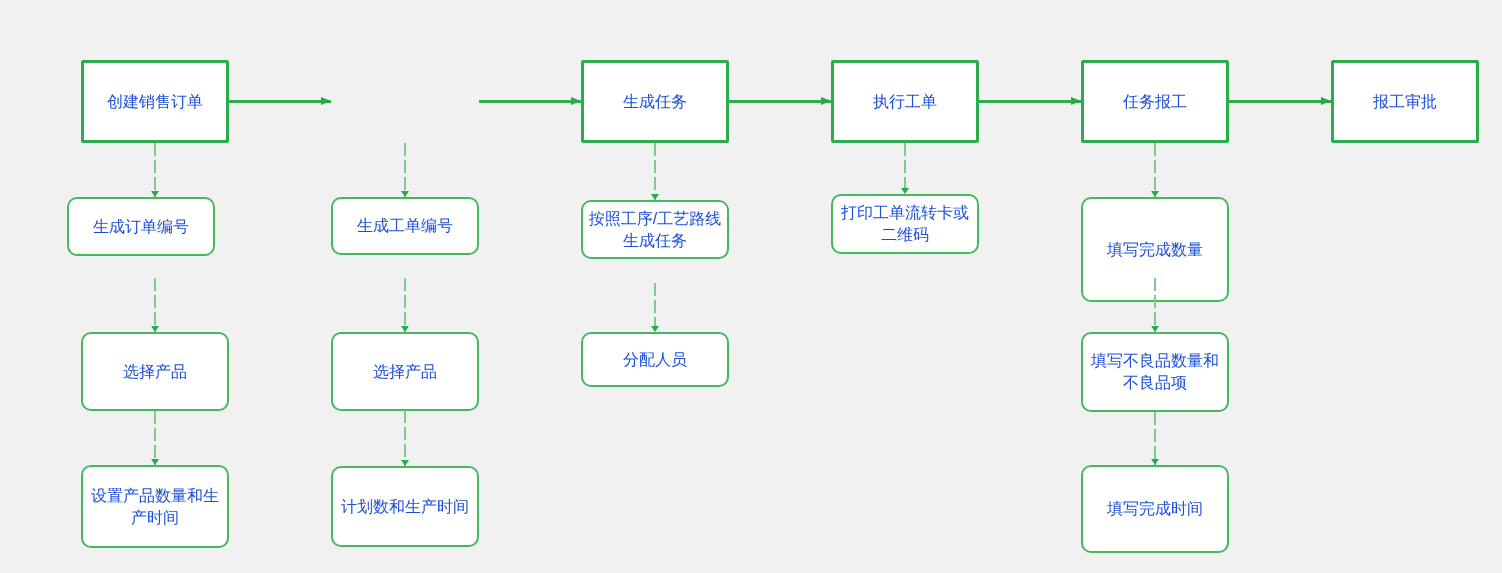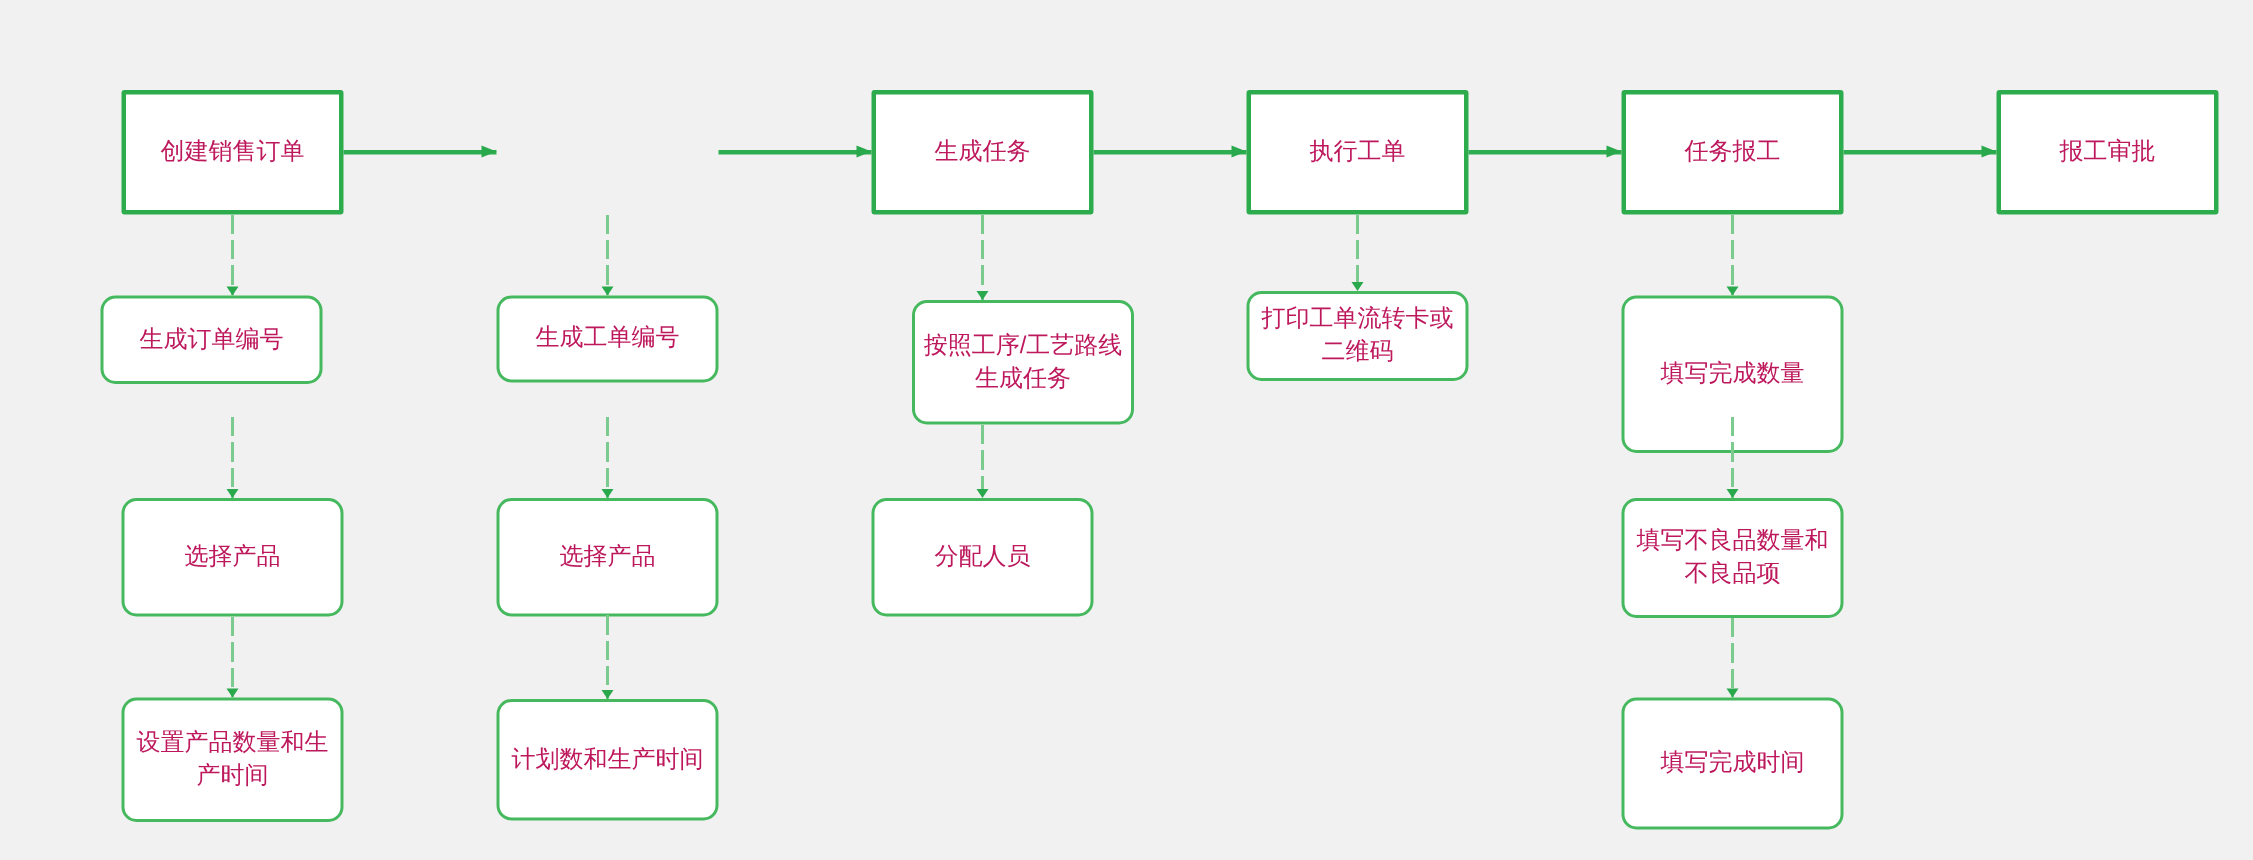--- a/index.html
+++ b/index.html
@@ -19,21 +19,21 @@
     position: absolute;
     box-sizing: border-box;
     width: 148px;
     background: #ffffff;
     display: flex;
     align-items: center;
     justify-content: center;
     text-align: center;
     font-size: 16px;
     line-height: 22px;
-    color: #be185d;
+    color: #1d4ed8;
     padding: 0 5px;
   }
   .top-node {
     top: 60px;
     height: 83px;
     border: 3px solid #2dac4d;
     border-radius: 2px;
   }
   .sub-node {
     border: 2px solid #46b95f;
@@ -98,22 +98,22 @@
   <div class="v-line" style="left:154px; top:278px; height:54px"></div>
   <div class="v-line" style="left:154px; top:411px; height:54px"></div>
 
   <div class="node sub-node" style="left:331px; top:197px; height:58px">生成工单编号</div>
   <div class="node sub-node" style="left:331px; top:332px; height:79px">选择产品</div>
   <div class="node sub-node" style="left:331px; top:466px; height:81px">计划数和生产时间</div>
   <div class="v-line" style="left:404px; top:143px; height:54px"></div>
   <div class="v-line" style="left:404px; top:278px; height:54px"></div>
   <div class="v-line" style="left:404px; top:410px; height:56px"></div>
 
-  <div class="node sub-node" style="left:608px; top:200px; height:83px">按照工序/工艺路线生成任务</div>
-  <div class="node sub-node" style="left:581px; top:332px; height:79px">分配人员</div>
+  <div class="node sub-node" style="left:581px; top:200px; height:59px">按照工序/工艺路线生成任务</div>
+  <div class="node sub-node" style="left:581px; top:332px; height:55px">分配人员</div>
   <div class="v-line" style="left:654px; top:143px; height:57px"></div>
   <div class="v-line" style="left:654px; top:283px; height:49px"></div>
 
   <div class="node sub-node" style="left:831px; top:194px; height:60px">打印工单流转卡或二维码</div>
   <div class="v-line" style="left:904px; top:143px; height:51px"></div>
 
   <div class="node sub-node" style="left:1081px; top:197px; height:105px">填写完成数量</div>
   <div class="node sub-node" style="left:1081px; top:332px; height:80px">填写不良品数量和不良品项</div>
   <div class="node sub-node" style="left:1081px; top:465px; height:88px">填写完成时间</div>
   <div class="v-line" style="left:1154px; top:143px; height:54px"></div>

